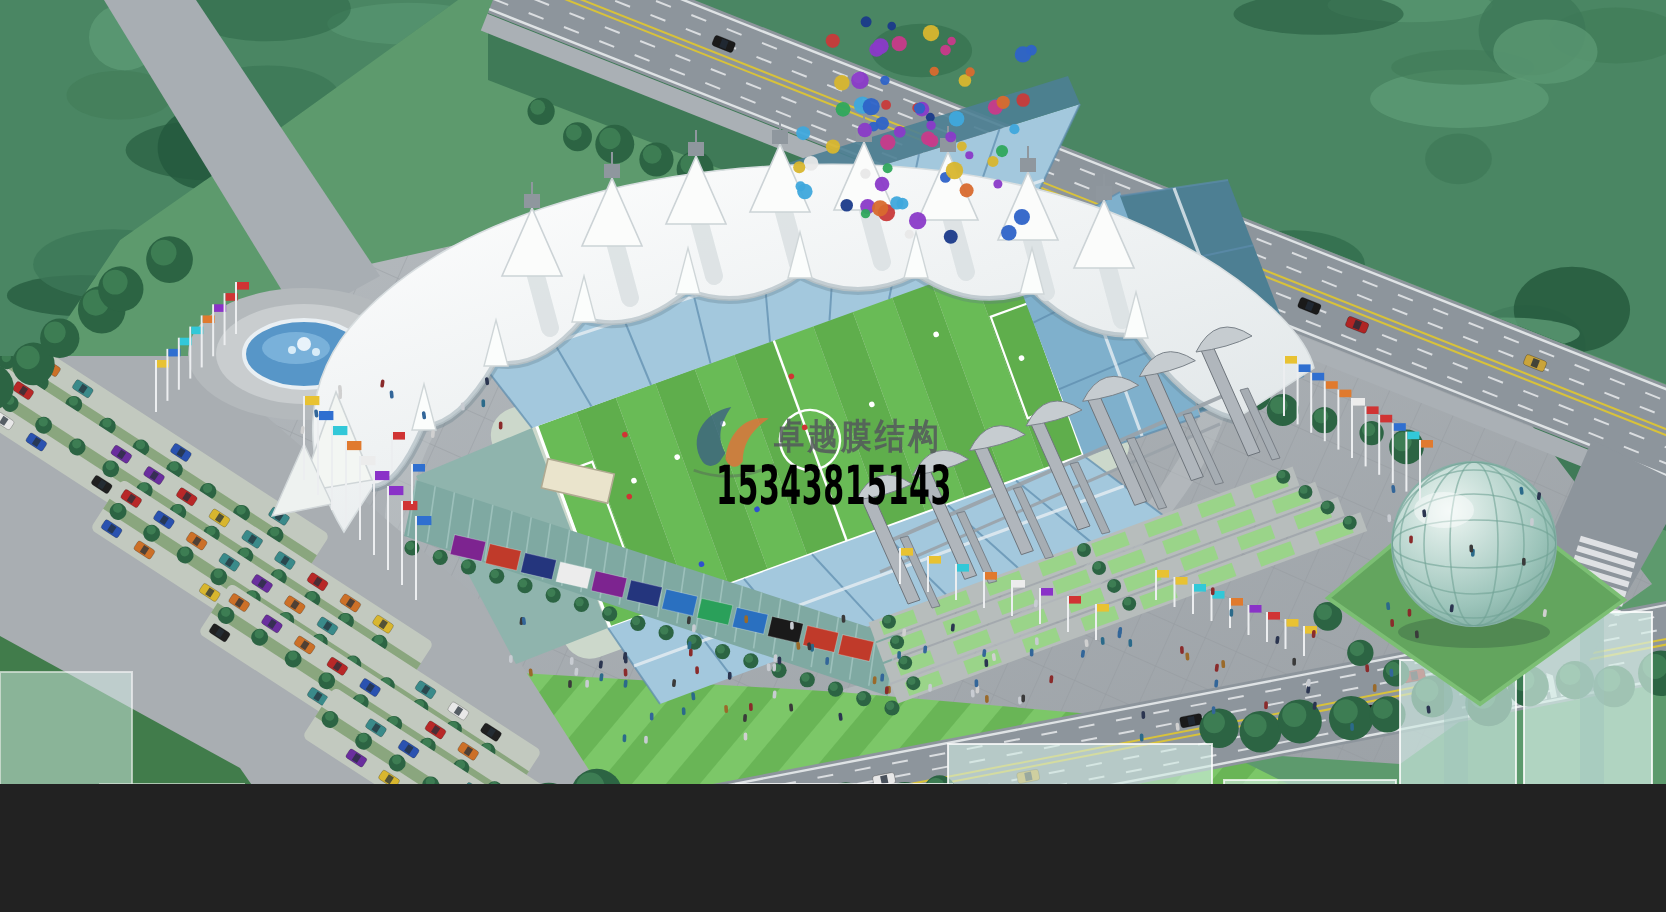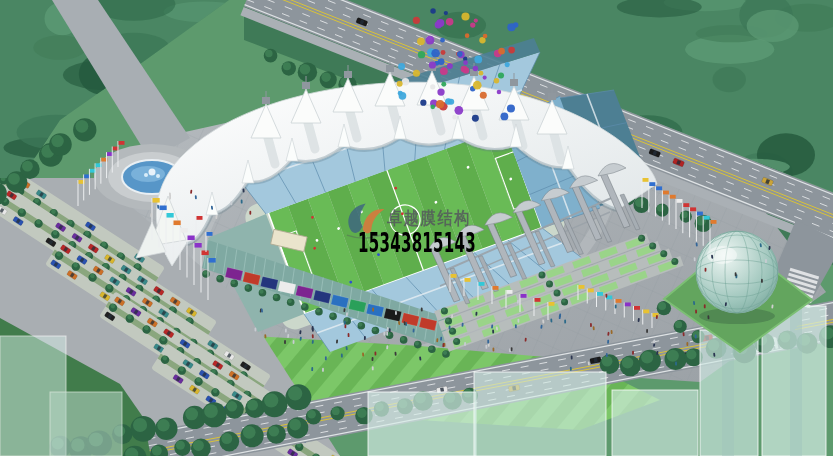--- a/index.html
+++ b/index.html
@@ -1,16 +1,16 @@
 <!DOCTYPE html>
 <html style="--canopy_green: #4a8663; --trees_dark: #2c6443; --plaza_gray: #a9aeb2; --road_gray: #8d959c; --membrane_white: #f3f6f3; --stand_blue: #a3c8dd; --stand_teal: #4d7f93; --field_green: #69bb56; --field_green_alt: #5fae4c; --lawn_green: #7cc768; --water_blue: #5796c8; --sphere_glass: #9cc4ba; --terrace_green: #9ad489; --hedge_green: #2f6b43; --glass_teal: #7fa9a2; --brand_color: #54585c; --phone_color: #000000; --logo_blue: #3c6382; --logo_orange: #e2703a;"><head>
 <meta charset="utf-8">
 <style>
   html,body{margin:0;padding:0;background:#222;}
-  .stage{width:833px;height:456px;overflow:hidden;position:relative;background:#55916c;
+  .stage{width:833px;height:392px;overflow:hidden;position:relative;background:#55916c;
          font-family:"DejaVu Sans","Liberation Sans",sans-serif;}
   svg{display:block}
   .brand{font-family:"DejaVu Sans",sans-serif;font-weight:600;font-size:17.5px;
          fill:var(--brand_color,#5c6064);opacity:.84;letter-spacing:2px;}
   .phone{font-family:"DejaVu Sans",sans-serif;font-weight:700;font-size:27px;
          fill:var(--phone_color,#000);letter-spacing:.5px;}
 </style>
 </head>
 <body>
 

